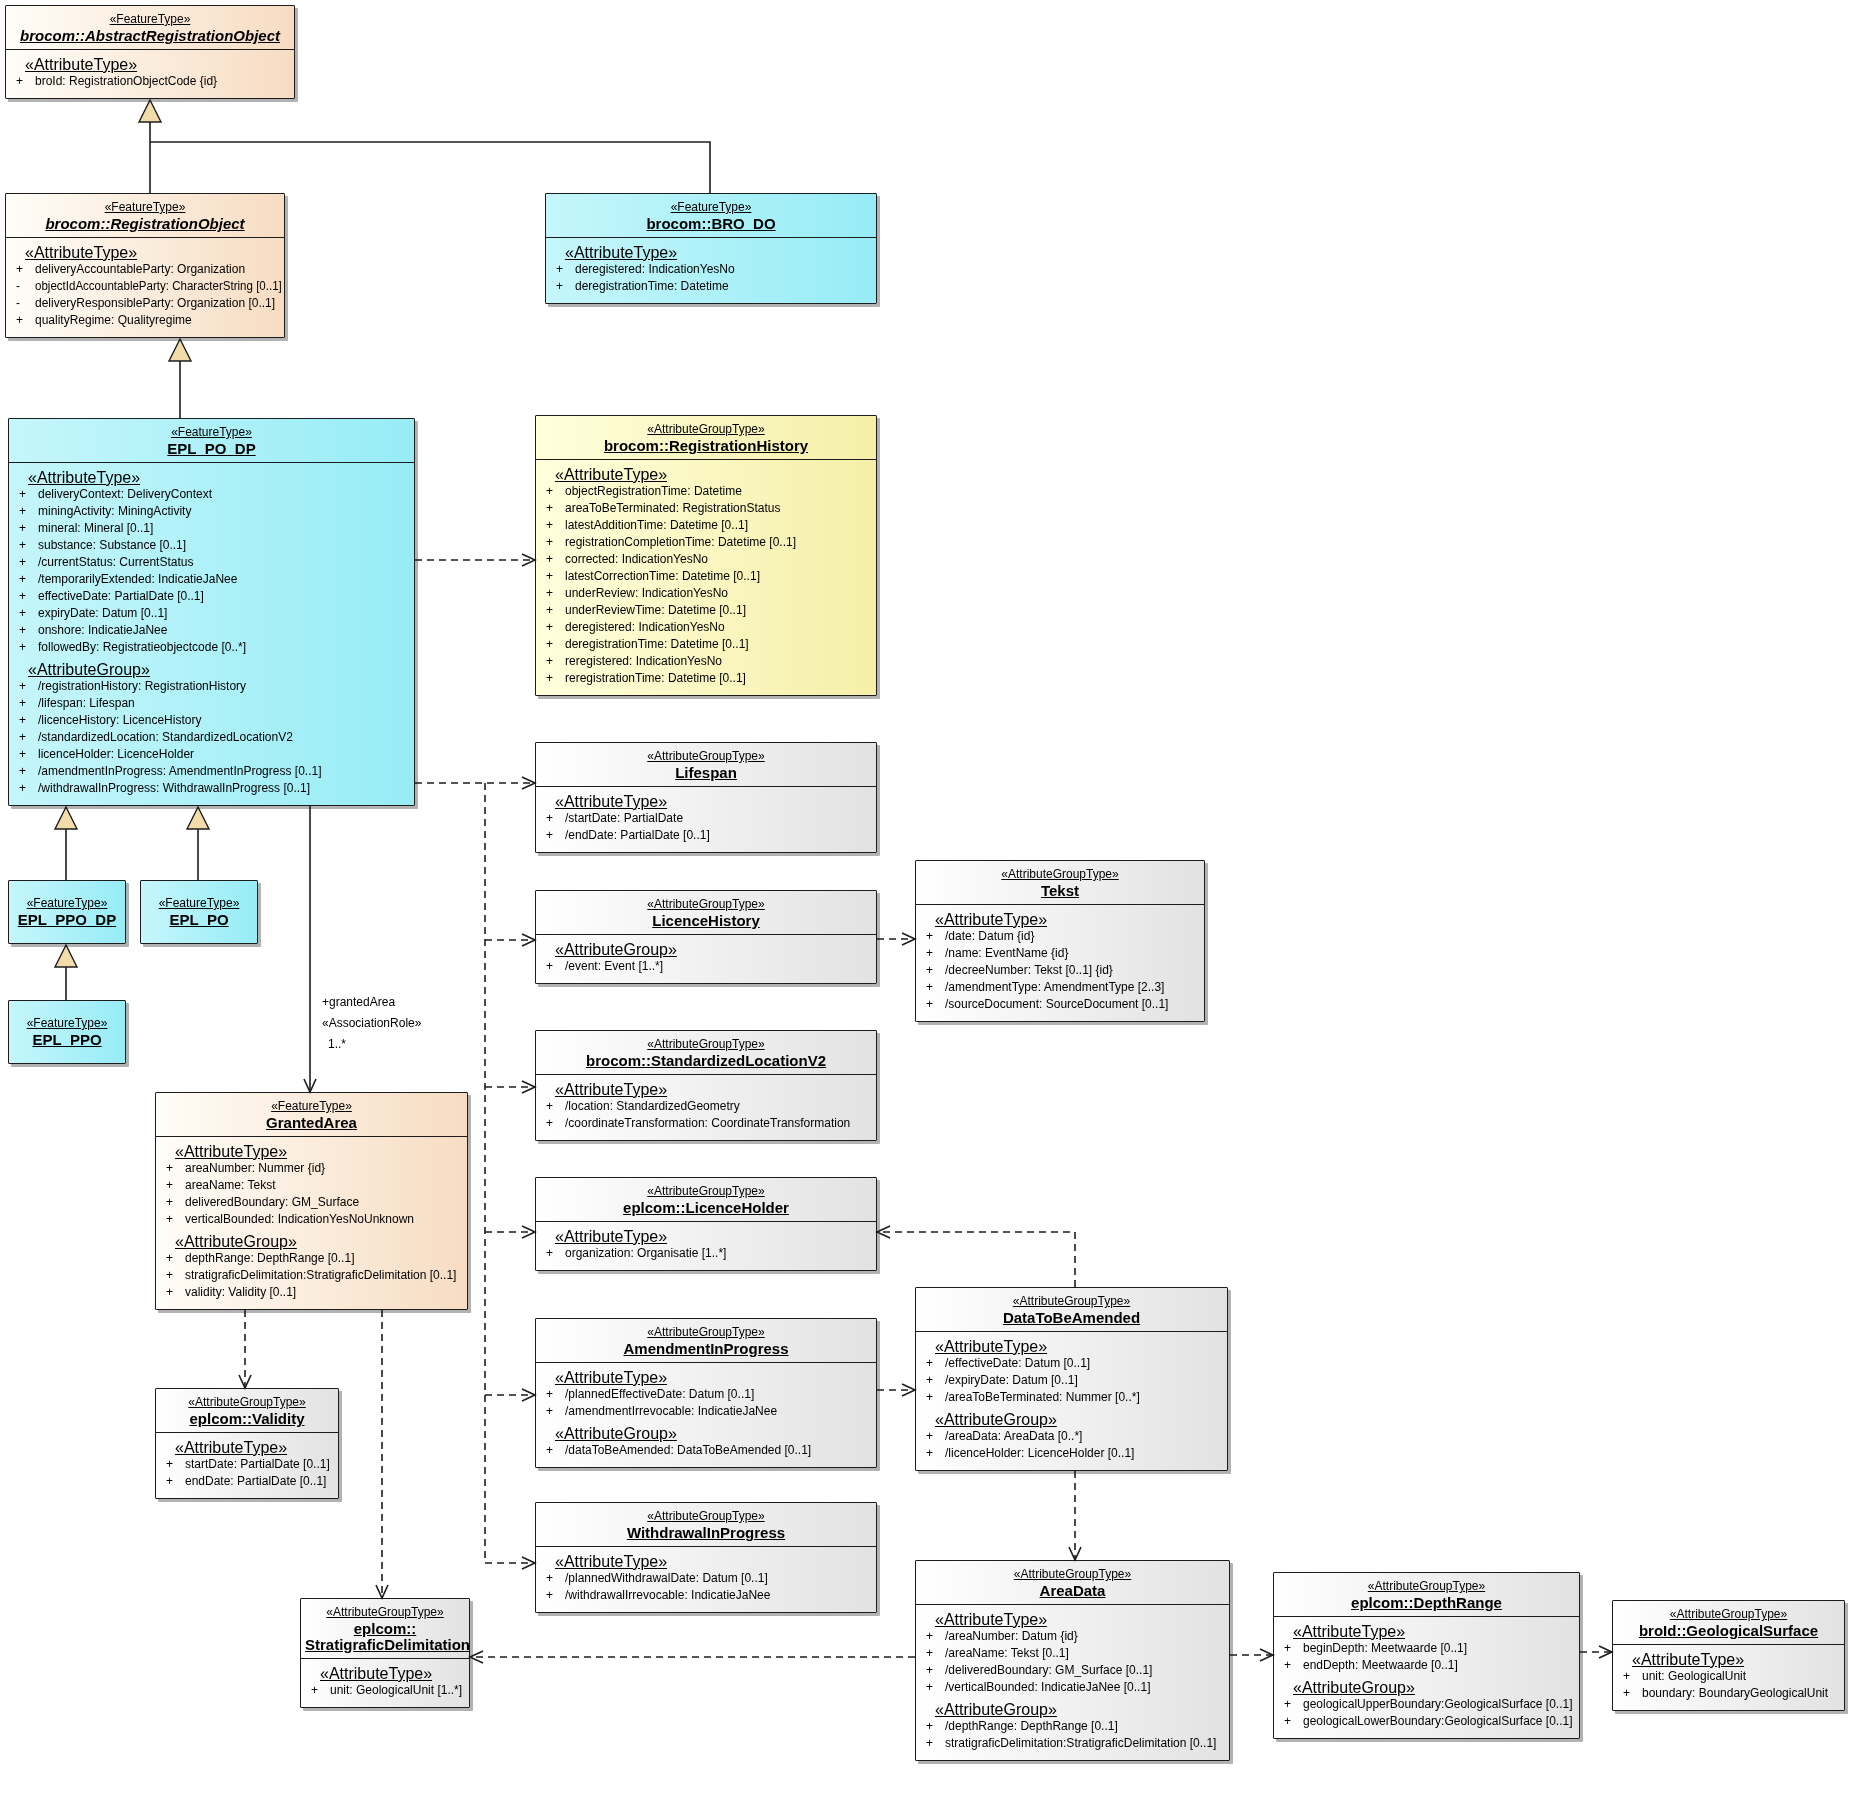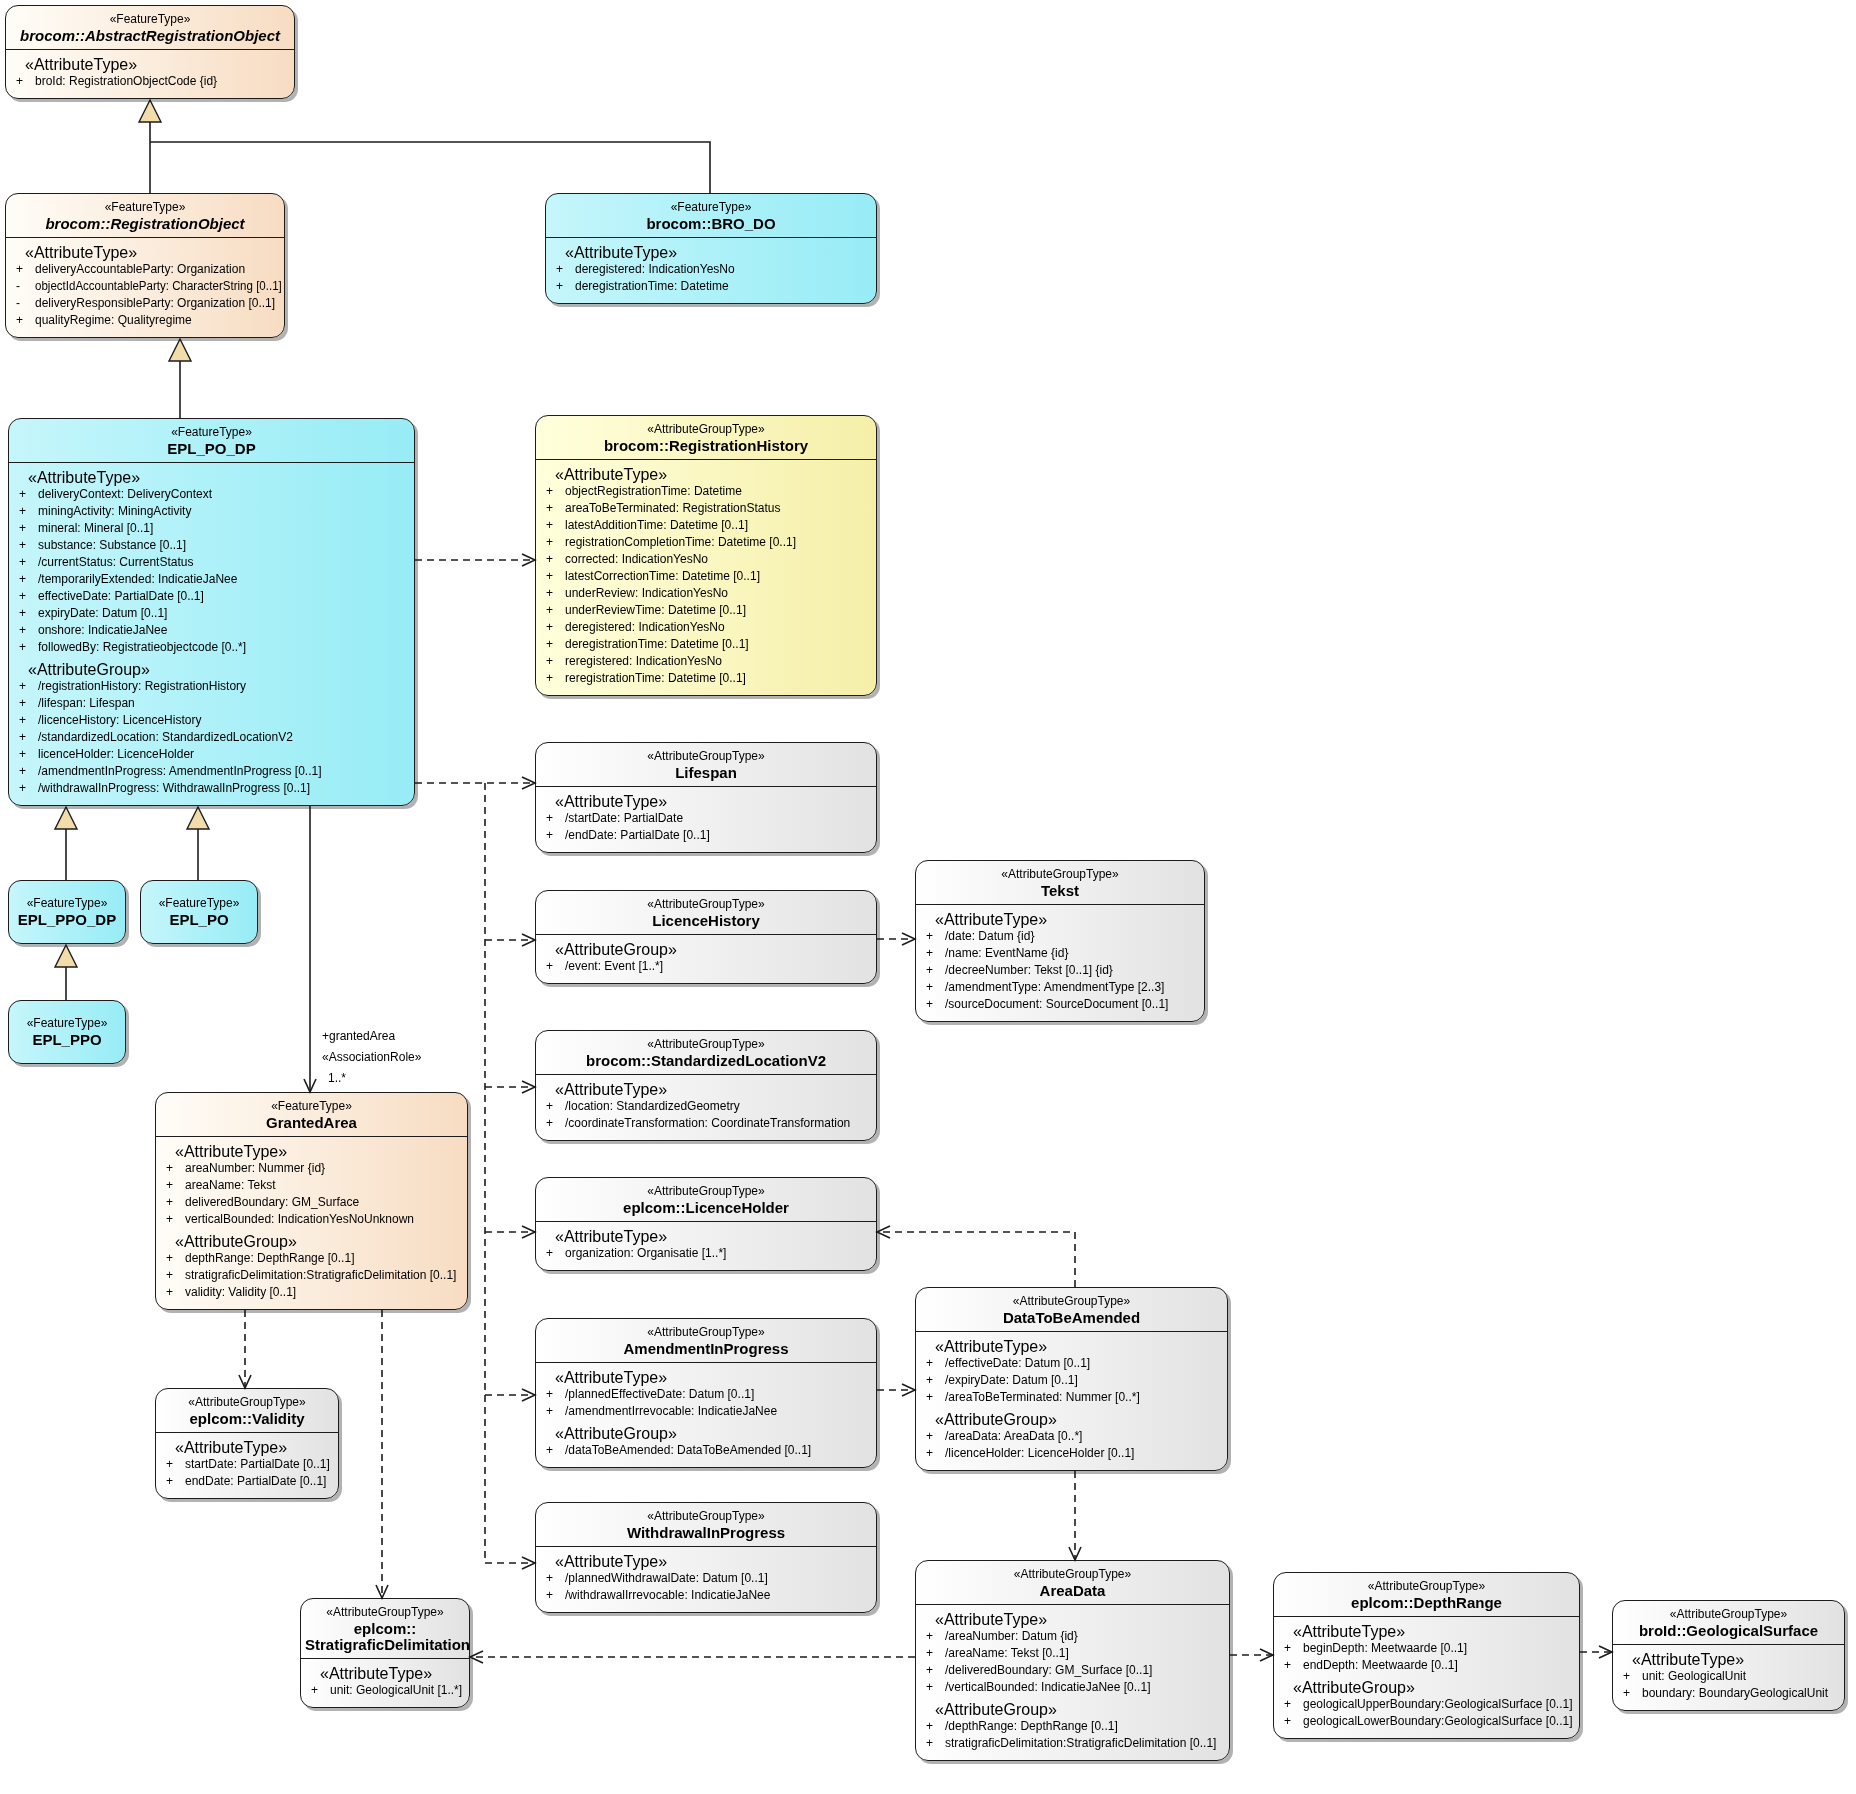--- a/index.html
+++ b/index.html
@@ -1,20 +1,20 @@
 <!DOCTYPE html>
 <html><head>
 <meta charset="utf-8">
 <style>
   html,body{margin:0;padding:0;background:#ffffff;}
   #canvas{position:relative;width:1856px;height:1794px;background:#ffffff;overflow:hidden;
           font-family:"Liberation Sans",sans-serif;}
   #edges{position:absolute;left:0;top:0;z-index:10;pointer-events:none;}
-  .uml-class{position:absolute;z-index:2;border:1.5px solid #1c1c1c;border-radius:13px;
-             box-shadow:3px 3px 0 rgba(0,0,0,0.30);box-sizing:border-box;color:#000;}
+  .uml-class{position:absolute;z-index:2;border:1.5px solid #1c1c1c;border-radius:1px;
+             box-shadow:3px 3px 0 rgba(0,0,0,0.30);box-sizing:border-box;color:#000;text-decoration:underline;}
   .fill-peach{background:linear-gradient(90deg,#fffdf8 0%,#f7dcc2 100%);}
   .fill-cyan{background:linear-gradient(90deg,#c5f6fb 0%,#97ecf6 100%);}
   .fill-yellow{background:linear-gradient(90deg,#ffffdc 0%,#f5efa8 100%);}
   .fill-gray{background:linear-gradient(90deg,#ffffff 0%,#e2e2e2 100%);}
   .cls-header{padding:6px 4px 5px;text-align:center;border-bottom:1.5px solid #1c1c1c;}
   .cls-stereo{font-size:12px;}
   .cls-name{font-size:15px;font-weight:bold;margin-top:2px;line-height:16px;}
   .cls-name.abstract{font-style:italic;}
   .no-body{display:flex;align-items:center;justify-content:center;}
   .no-body .cls-header{border-bottom:none;padding:0 2px;}
@@ -73,21 +73,21 @@
       <path d="M483,1651 L470,1657 L483,1663" fill="none" stroke="#1c1c1c" stroke-width="1.6"></path>
       <polyline points="1230,1655 1273,1655" fill="none" stroke="#1c1c1c" stroke-width="1.6" stroke-dasharray="7 5"></polyline>
       <path d="M1260,1649 L1273,1655 L1260,1661" fill="none" stroke="#1c1c1c" stroke-width="1.6"></path>
       <polyline points="1580,1652 1612,1652" fill="none" stroke="#1c1c1c" stroke-width="1.6" stroke-dasharray="7 5"></polyline>
       <path d="M1599,1646 L1612,1652 L1599,1658" fill="none" stroke="#1c1c1c" stroke-width="1.6"></path>
       <polyline points="245,1310 245,1388" fill="none" stroke="#1c1c1c" stroke-width="1.6" stroke-dasharray="7 5"></polyline>
       <path d="M239,1375 L245,1388 L251,1375" fill="none" stroke="#1c1c1c" stroke-width="1.6"></path>
       <polyline points="382,1310 382,1598" fill="none" stroke="#1c1c1c" stroke-width="1.6" stroke-dasharray="7 5"></polyline>
       <path d="M376,1585 L382,1598 L388,1585" fill="none" stroke="#1c1c1c" stroke-width="1.6"></path>
     </svg>
-  <div class="edge-label" style="left:322px;top:1026px;">
+  <div class="edge-label" style="left:322px;top:992px;">
     <div>+grantedArea</div>
     <div>«AssociationRole»</div>
     <div style="padding-left:6px">1..*</div>
   </div>
 <div class="uml-class fill-peach" style="left: 5px; top: 5px; width: 290px;">
       <div class="cls-header">
         <div class="cls-stereo">«FeatureType»</div>
         <div class="cls-name abstract">brocom::AbstractRegistrationObject</div>
       </div>
       <div class="cls-body">

